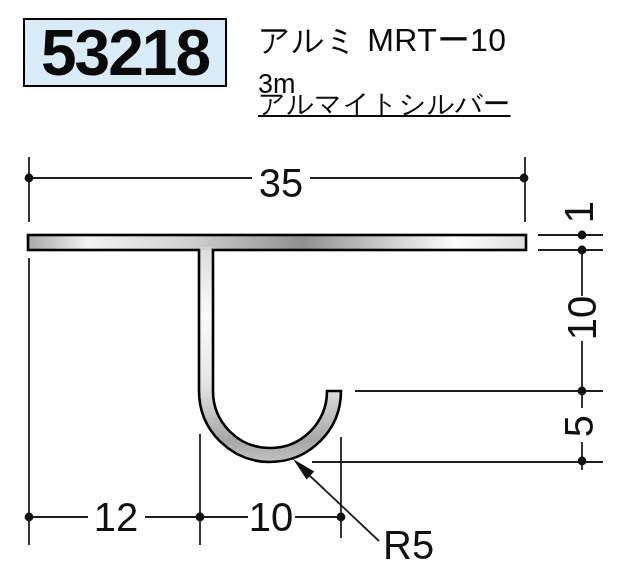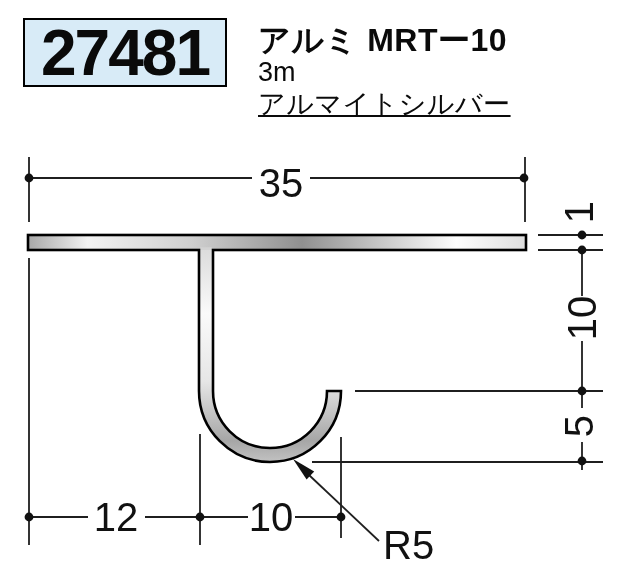--- a/index.html
+++ b/index.html
@@ -18,37 +18,37 @@
     background:#d8ebf7;
     border:2px solid #000;
     box-sizing:border-box;
     display:flex;align-items:center;justify-content:center;
   }
   .code-box span{
     font-size:64px;font-weight:bold;letter-spacing:-2px;
     line-height:1;color:#0a0a0a;
   }
   .info-line{position:absolute;left:258px;white-space:nowrap;color:#0a0a0a;}
-  .info-title{top:19px;font-size:32px;font-weight:bold;letter-spacing:0.5px;}
-  .info-length{top:57px;font-size:27px;}
+  .info-title{top:19px;font-size:32px;font-weight:normal;letter-spacing:0.5px;}
+  .info-length{top:69px;font-size:27px;}
   .info-finish{top:86px;font-size:27px;letter-spacing:0.5px;text-decoration:underline;}
   
   svg.drawing{position:absolute;left:0;top:0;}
   .dim-text{
     font-family:"Liberation Sans","DejaVu Sans",sans-serif;
     font-size:40px;fill:#111;
   }
 </style>
 </head>
 <body>
 
 <div class="screen">
 
   <div class="code-box">
-    <span>27481</span>
+    <span>53218</span>
   </div>
 
   <div class="info-line info-title">アルミ MRTー10</div>
   <div class="info-line info-length">3m</div>
   <div class="info-line info-finish">アルマイトシルバー</div>
 
   <svg class="drawing" width="625" height="562" viewBox="0 0 625 562">
     <defs>
       <linearGradient id="gradFlange" x1="0" y1="0" x2="1" y2="0">
         <stop offset="0" stop-color="#a8a8a8"></stop>

